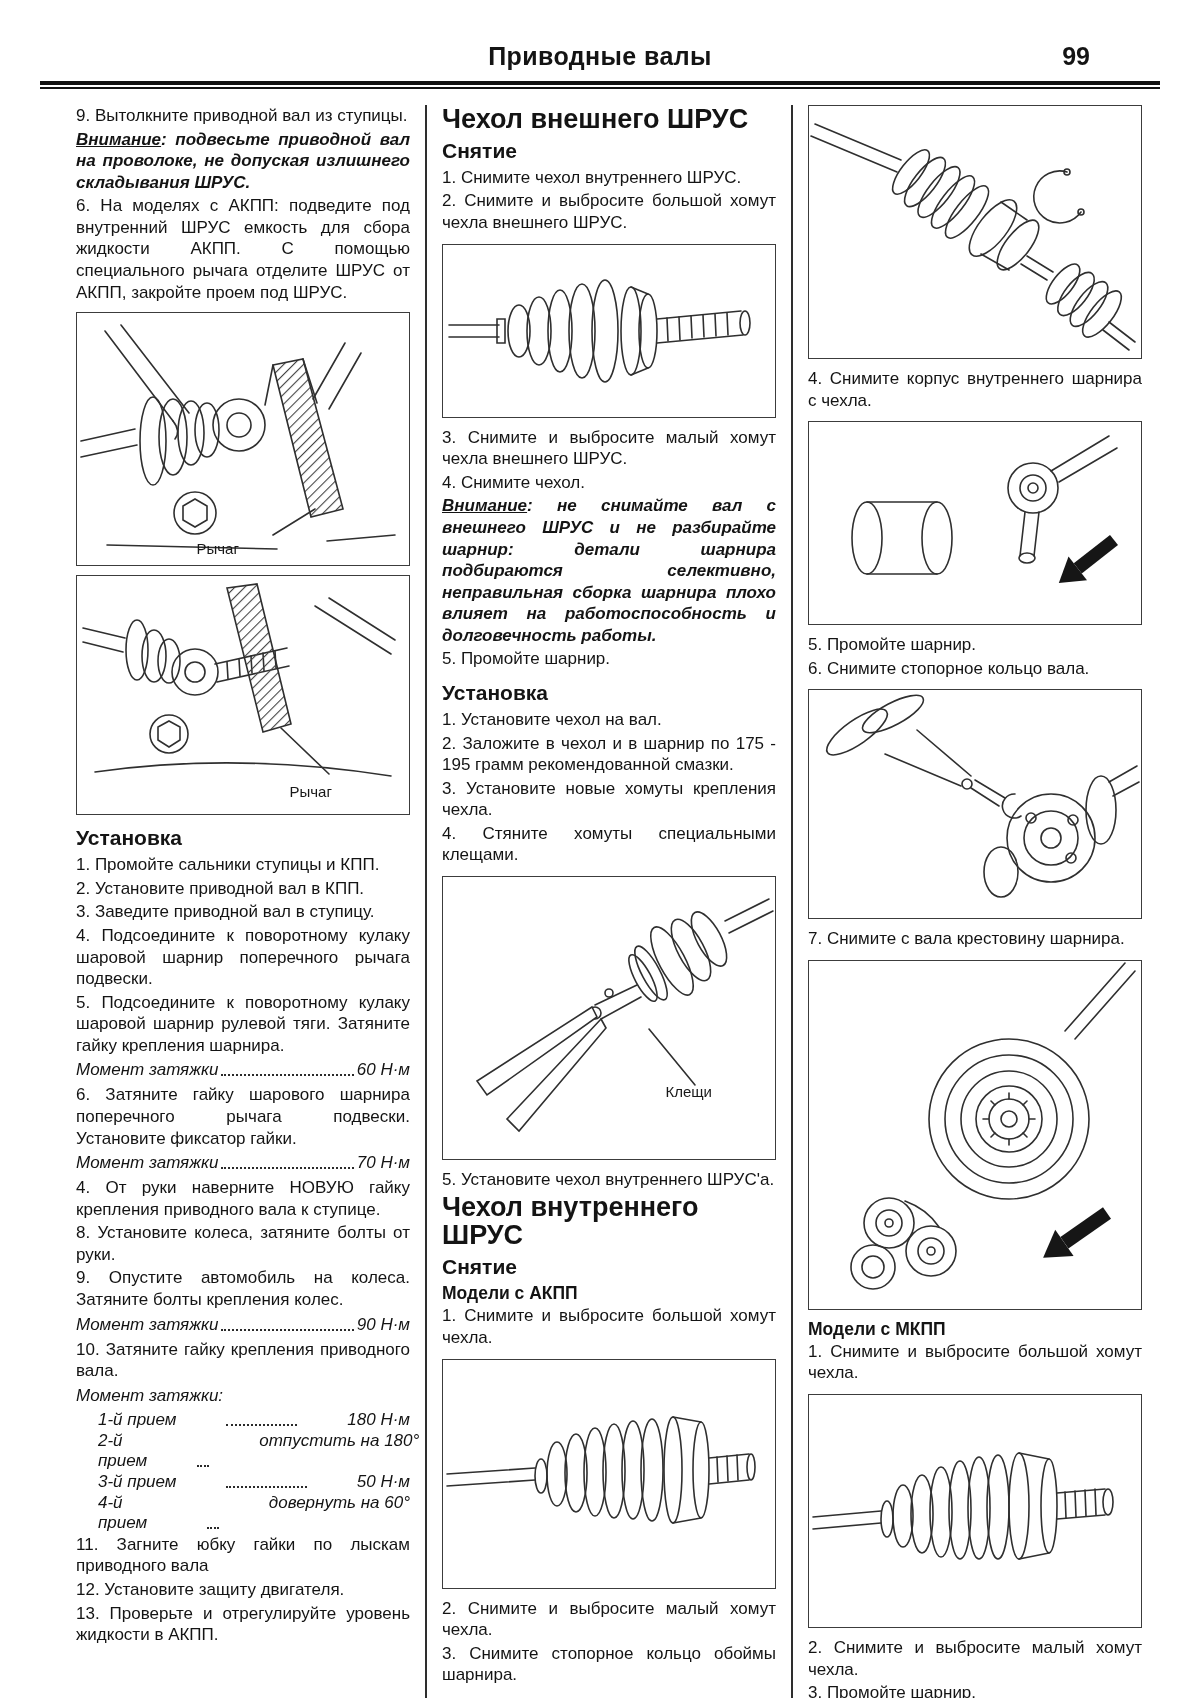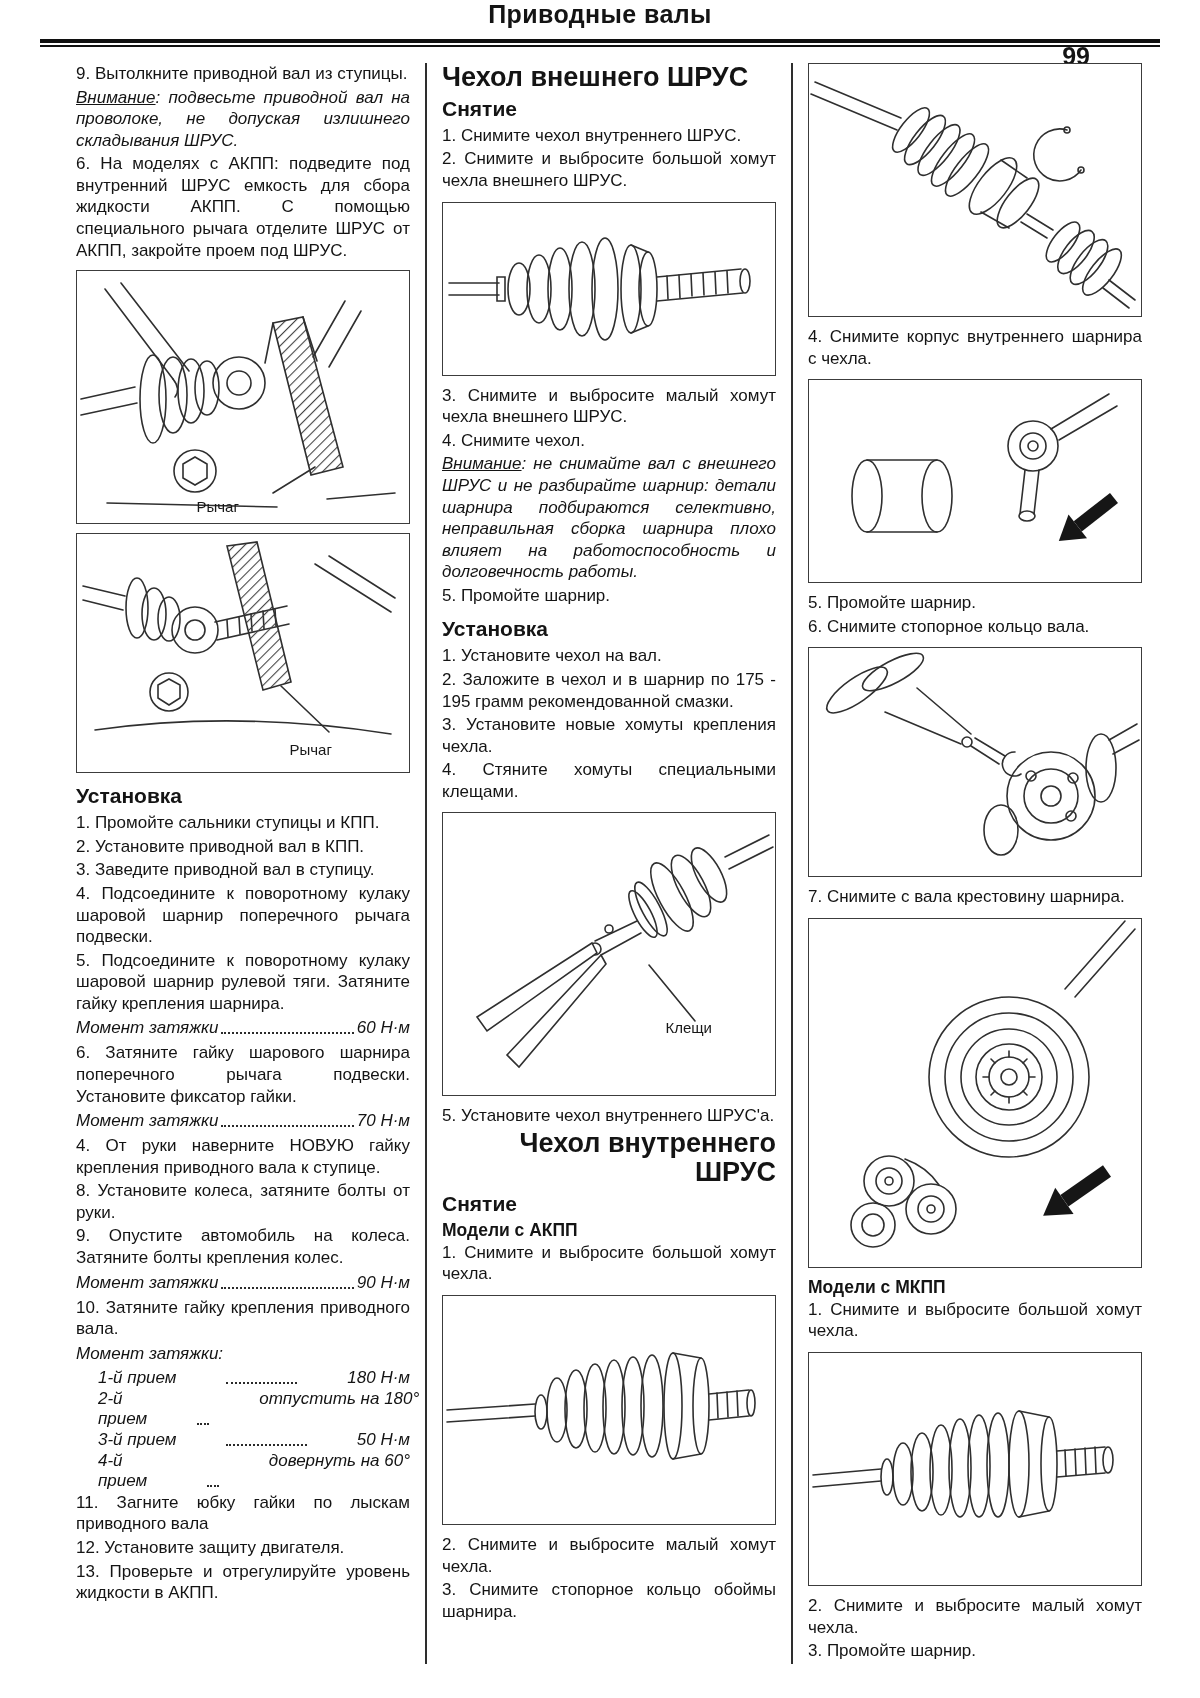--- a/index.html
+++ b/index.html
@@ -1,31 +1,31 @@
 <!DOCTYPE html>
 <html lang="ru"><head>
 <meta charset="utf-8">
 <style>
   html,body{margin:0;padding:0;}
   body{
     width:1200px;height:1698px;background:#ffffff;color:#141414;
     font-family:"Liberation Sans",sans-serif;overflow:hidden;
     -webkit-font-smoothing:antialiased;
   }
-  .header{position:relative;}
+  .header{position:relative;padding-top:42px;}
   .header .title{text-align:center;font-size:25px;font-weight:700;letter-spacing:.4px;}
   .header .pagenum{position:absolute;right:110px;top:42px;font-size:25px;font-weight:700;}
   .rule{margin:10px 40px 0 40px;}
   .rule .thick{height:4px;background:#101010;}
   .rule .thin{height:2px;background:#101010;margin-top:2px;}
   .columns{display:flex;align-items:stretch;padding:16px 58px 0 76px;}
   .col{flex:1 1 0;min-width:0;}
   .vdiv{width:2px;background:#2e2e2e;margin:0 15px;}
   p.t{font-size:17px;line-height:1.27;text-align:justify;margin:0 0 2px 0;}
-  .warn{font-style:italic;}
+  .warn{font-style:italic;font-weight:bold;}
   .warn .wl{text-decoration:underline;}
   .h-big{font-size:27px;line-height:1.07;font-weight:700;margin:2px 0 5px 0;}
   .h-mid{font-size:21px;font-weight:700;margin:11px 0 4px 0;}
   .h-small{font-size:17.5px;font-weight:700;margin:3px 0 1px 0;}
   .tq{font-style:italic;font-size:17px;display:flex;align-items:baseline;margin:4px 0;}
   .tq .dots{flex:1 1 auto;min-width:12px;border-bottom:2px dotted #2a2a2a;margin:0 3px 4px 3px;align-self:flex-end;}
   .tq .val{white-space:nowrap;}
   .tq.sub{margin:1px 0 1px 22px;gap:47px;}
   .fig{position:relative;border:1.6px solid #3c3c3c;margin:7px 0 9px 0;background:#fff;}
   .fig svg{display:block;width:100%;height:auto;}
@@ -218,21 +218,21 @@
             <polygon points="149,130 154,140 44,218 34,204" fill="#fff"></polygon>
             <polygon points="158,142 163,151 76,254 64,242" fill="#fff"></polygon>
             <path d="M206,152 L252,208"></path>
           </g>
         </svg>
         <span class="fig-label" style="left:67%;top:73%;">Клещи</span>
       </figure>
 
       <p class="t">5. Установите чехол внутреннего ШРУС'а.</p>
 
-      <div class="h-big" style="margin-top:0;text-align:right;">Чехол внутреннего ШРУС</div>
+      <div class="h-big" style="margin-top:0;">Чехол внутреннего ШРУС</div>
       <div class="h-mid" style="margin-top:3px;">Снятие</div>
       <div class="h-small">Модели с АКПП</div>
       <p class="t">1. Снимите и выбросите большой хомут чехла.</p>
 
       <figure class="fig" style="margin-top:10px;">
         <svg viewBox="0 0 332 228">
           <g class="ln">
             <path d="M4,114 L92,108 M4,126 L92,120"></path>
             <ellipse cx="98" cy="116" rx="6" ry="17"></ellipse>
             <ellipse cx="114" cy="114" rx="10" ry="32"></ellipse>

